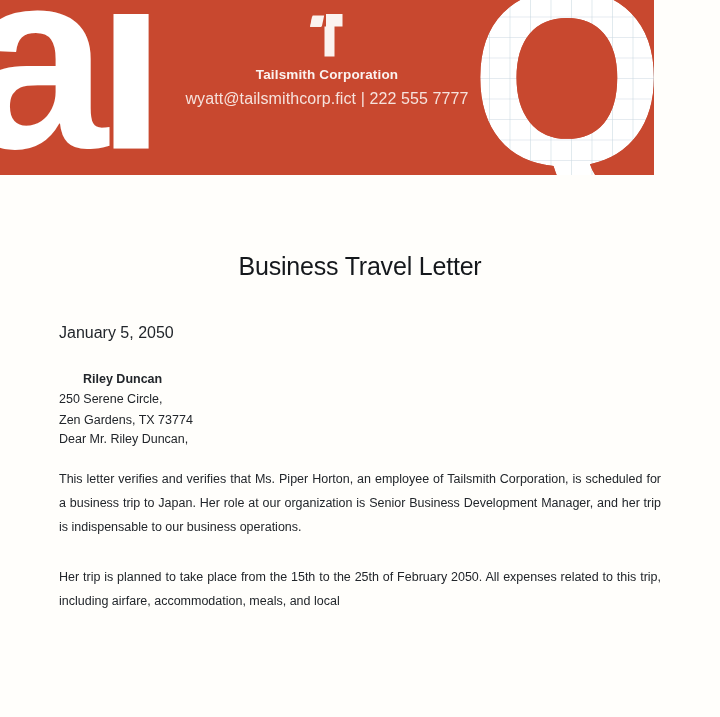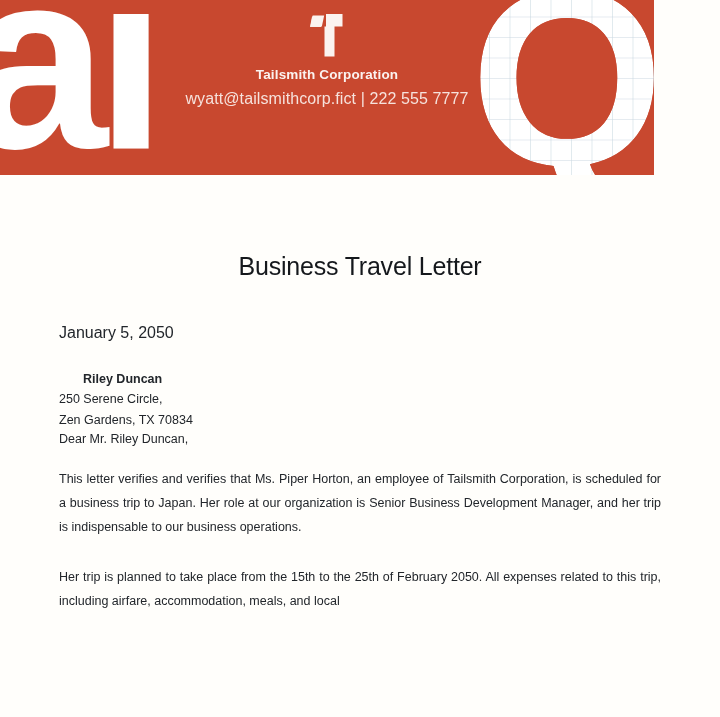--- a/index.html
+++ b/index.html
@@ -212,21 +212,21 @@
 
   <div class="letter-body">
 
     <h1 class="doc-title">Business Travel Letter</h1>
 
     <div class="letter-date">January 5, 2050</div>
 
     <div class="recipient">
       <span class="recipient-name">Riley Duncan</span>
       <span class="recipient-line">250 Serene Circle,</span>
-      <span class="recipient-line">Zen Gardens, TX 70834</span>
+      <span class="recipient-line">Zen Gardens, TX 73774</span>
     </div>
 
     <div class="salutation">Dear Mr. Riley Duncan,</div>
 
     <p class="para">This letter verifies and verifies that Ms. Piper Horton, an employee of Tailsmith Corporation, is scheduled for a business trip to Japan. Her role at our organization is Senior Business Development Manager, and her trip is indispensable to our business operations.</p>
 
 
     <p class="para clipped">Her trip is planned to take place from the 15th to the 25th of February 2050. All expenses related to this trip, including airfare, accommodation, meals, and local</p>
   </div>
 

